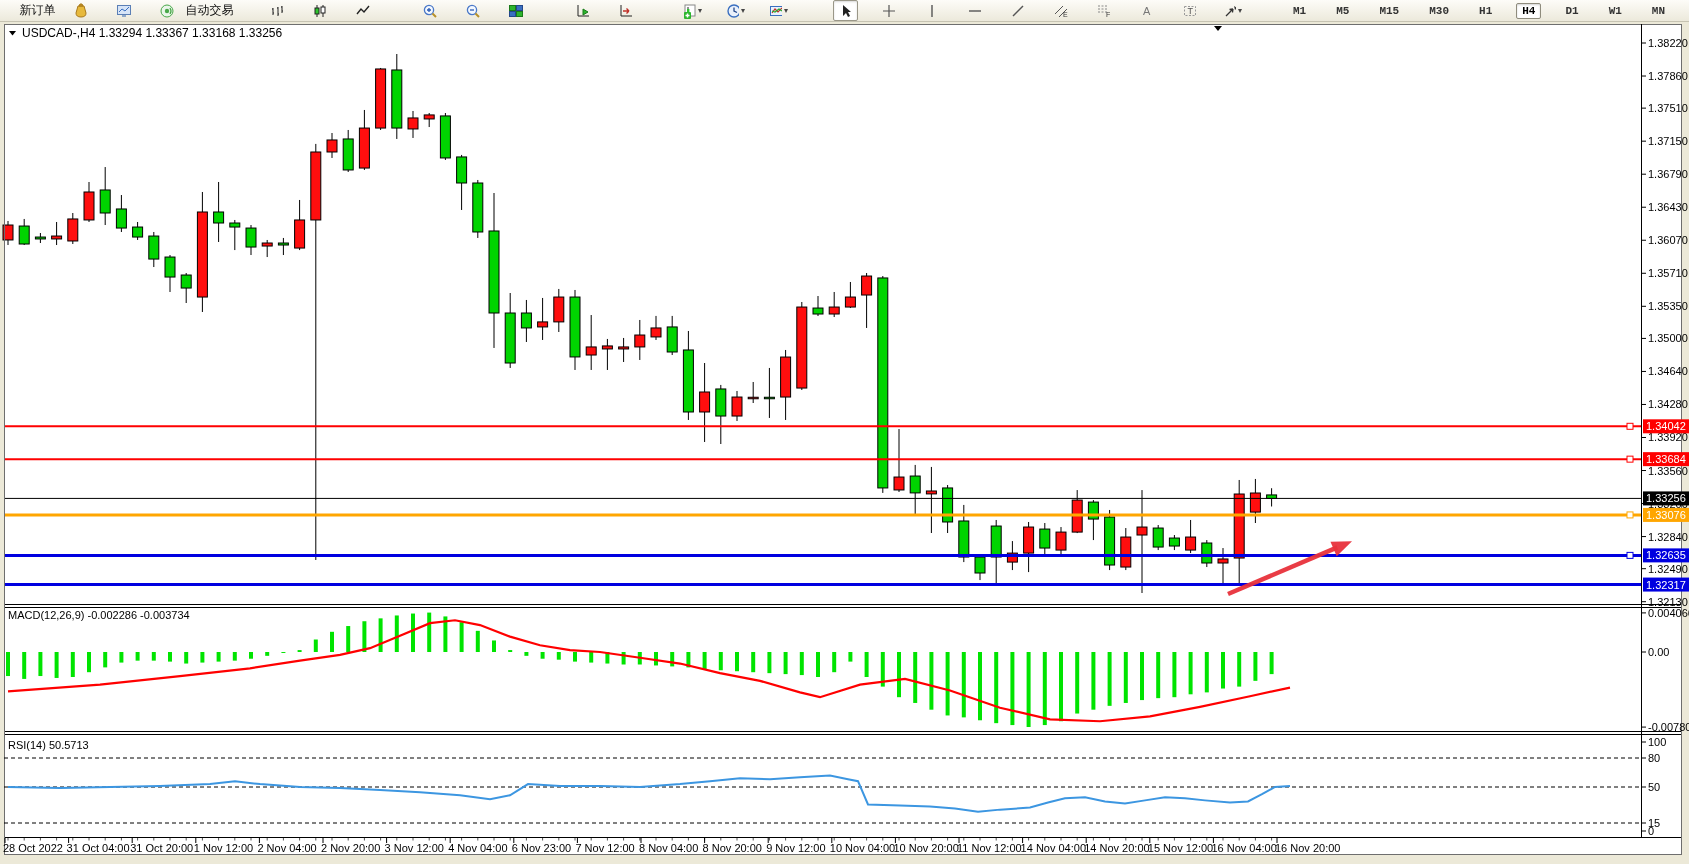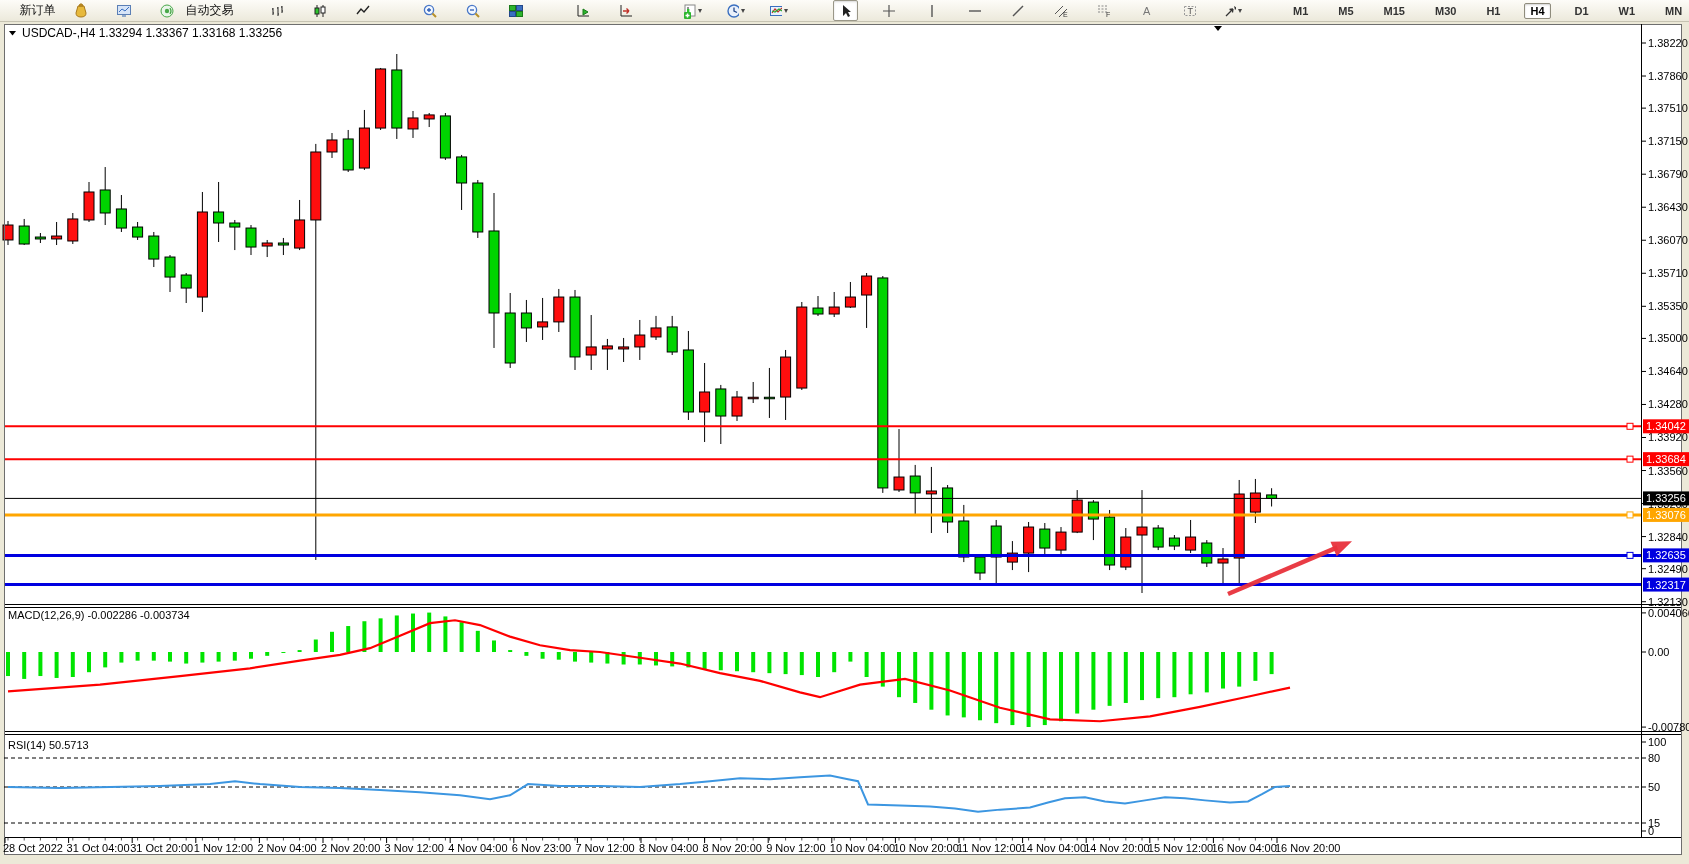--- a/index.html
+++ b/index.html
@@ -7,21 +7,21 @@
   
   #toolbar{position:absolute;left:0;top:0;width:1689px;height:22px;
     background:linear-gradient(#FDFCF8,#ECE9DB);border-bottom:1px solid #C6C3B2;
     display:flex;align-items:center;padding:0 3px;box-sizing:border-box;gap:18px;z-index:5;}
   .tbtn{height:19px;min-width:19px;display:flex;align-items:center;justify-content:center;
     border:1px solid transparent;border-radius:2px;gap:2px;padding:0 2px;cursor:default;}
   .tbtn.active{background:#fff;border:1px solid #9A9788;box-shadow:inset 0 1px 2px rgba(0,0,0,.15);}
   .tlabel{font-size:12px;color:#111;white-space:nowrap;padding-right:2px;}
   .tsep{width:1px;height:16px;background:#C9C6B6;margin:0 3px;}
   .tgrip{width:3px;height:16px;margin:0 2px;background:repeating-linear-gradient(#B8B5A5 0 1px,transparent 1px 3px);}
-  .tf{font-size:11px;font-weight:bold;color:#333;padding:1px 5px;border:1px solid transparent;border-radius:2px;}
+  .tf{font-size:11px;font-weight:bold;color:#333;padding:1px 5px;border:1px solid transparent;border-radius:2px;font-family:Liberation Mono, monospace;}
   .tf.active{background:#fff;border:1px solid #8F8C7D;box-shadow:inset 0 1px 2px rgba(0,0,0,.18);color:#000;}
   .caret{font-size:8px;color:#444;line-height:1;}
   #tb-right{margin-left:auto;display:flex;align-items:center;gap:6px;padding-right:6px;}
   #chat-wrap{position:relative;}
   #chat-badge{position:absolute;top:-5px;right:-7px;background:#E03028;color:#fff;border-radius:8px;
     font-size:10px;font-weight:bold;padding:0 4px;height:12px;line-height:12px;border:1px solid #fff;}
   svg text{user-select:none;}
   #chart-svg{position:absolute;left:0;top:0;}
 </style>
 </head>

